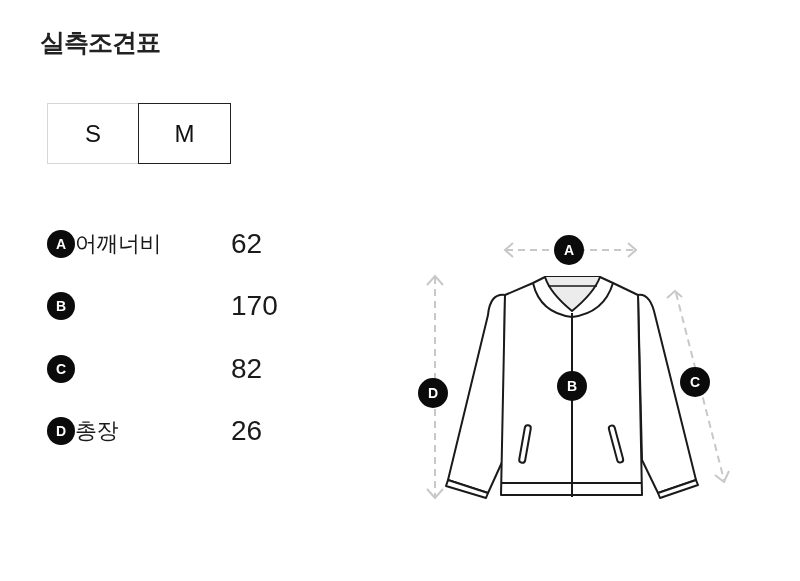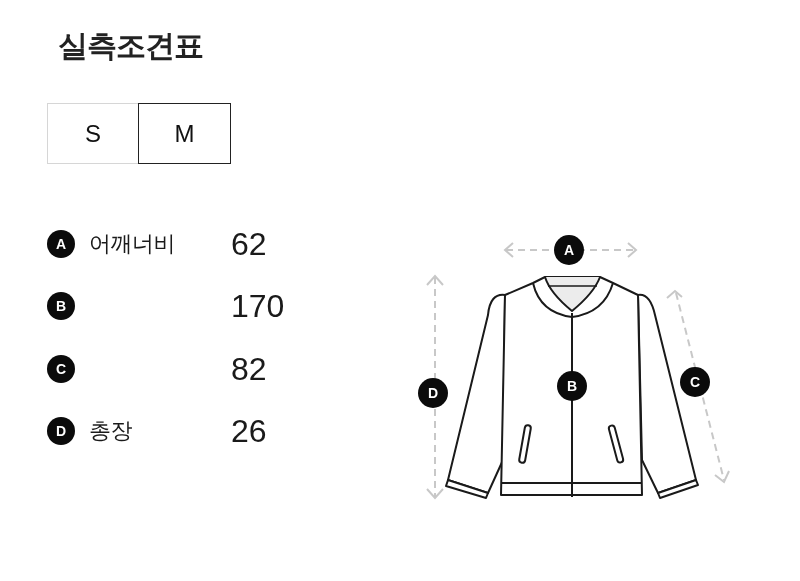--- a/index.html
+++ b/index.html
@@ -1,29 +1,29 @@
 <!DOCTYPE html>
 <html><head>
 <meta charset="utf-8">
 <style>
   html, body { margin:0; padding:0; background:#ffffff; }
   body { width:800px; height:581px; position:relative; overflow:hidden;
          font-family:"DejaVu Sans", "Liberation Sans", sans-serif; color:#222; }
-  .title { position:absolute; left:58px; top:26px; font-size:30px; font-weight:bold; letter-spacing:-1px; color:#222; }
+  .title { position:absolute; left:40px; top:26px; font-size:25px; font-weight:bold; letter-spacing:-1px; color:#222; }
   .tabs { position:absolute; left:47px; top:103px; display:flex; }
   .tab { width:91px; height:61px; box-sizing:border-box; display:flex; align-items:center; justify-content:center;
          font-family:"Liberation Sans", sans-serif; font-size:24px; color:#111; background:#fff; cursor:pointer; }
   .tab.inactive { border:1px solid #d6d6d6; border-right:none; }
   .tab.active { border:1.5px solid #222; width:93px; }
   .rows { position:absolute; left:47px; top:226px; }
   .row { position:absolute; left:0; height:36px; display:flex; align-items:center; white-space:nowrap; }
   .badge { width:28px; height:28px; border-radius:50%; background:#0b0b0b; color:#fff; display:flex; align-items:center;
            justify-content:center; font-family:"Liberation Sans", sans-serif; font-size:14px; font-weight:bold; }
-  .label { margin-left:14px; font-size:22px; color:#1a1a1a; letter-spacing:-0.5px; }
-  .value { position:absolute; left:184px; font-family:"Liberation Sans", sans-serif; font-size:32px; color:#1a1a1a; }
+  .label { margin-left:0; font-size:22px; color:#1a1a1a; letter-spacing:-0.5px; }
+  .value { position:absolute; left:184px; font-family:"Liberation Sans", sans-serif; font-size:28px; color:#1a1a1a; }
   .diagram { position:absolute; left:410px; top:225px; width:330px; height:290px; }
 </style>
 </head>
 <body>
 
 <div class="title">실측조견표</div>
 
 <div class="tabs">
   <div class="tab inactive">S</div>
   <div class="tab active">M</div>

